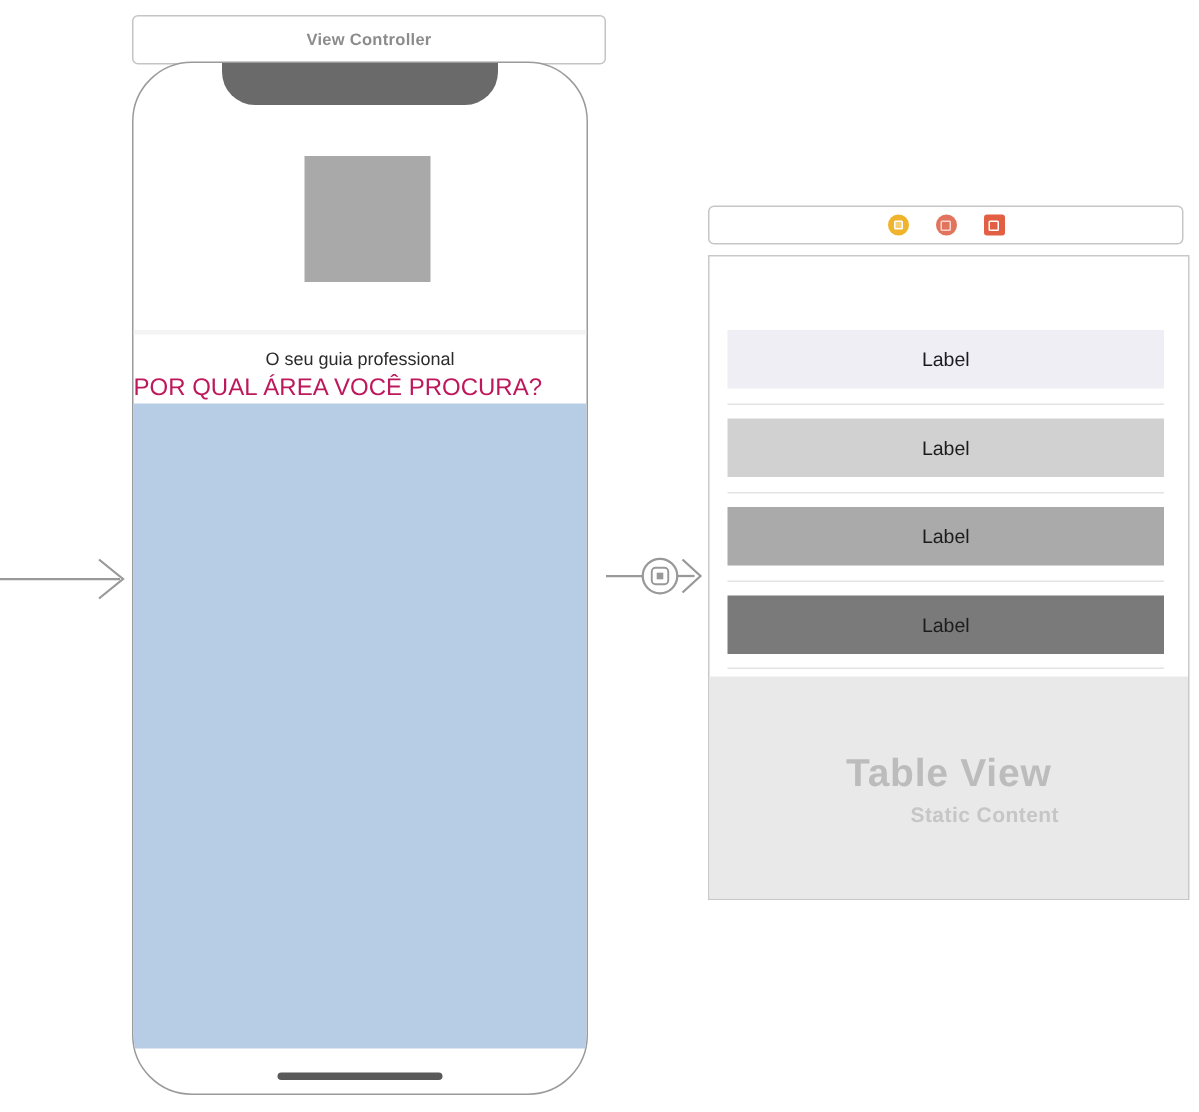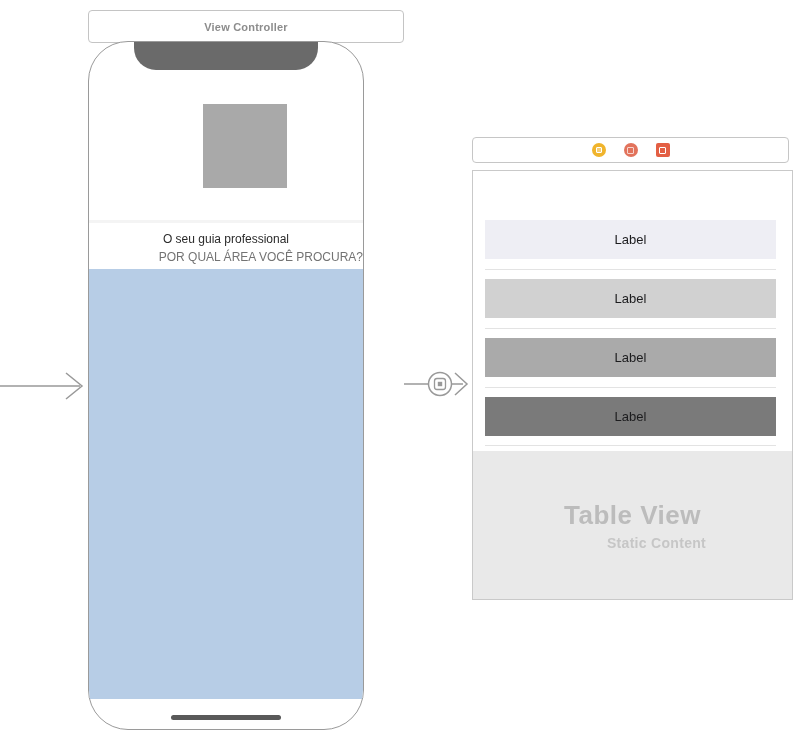--- a/index.html
+++ b/index.html
@@ -20,21 +20,21 @@
     border-radius: 4px;
     display: flex; align-items: center; justify-content: center;
     box-sizing: border-box;
   }
   .scene-title-bar span {
     font-size: 11px; font-weight: bold; color: #8c8c8c; letter-spacing: .2px;
   }
 
   
   .phone {
-    left: 88px; top: 41px; width: 276px; height: 689px;
+    left: 88px; top: 41px; width: 304px; height: 689px;
     background: #fff;
     border: 1.5px solid #9a9a9a;
     border-radius: 40px;
     box-sizing: border-box;
     overflow: hidden;
   }
   .notch {
     position: absolute; left: 50%; transform: translateX(-50%);
     top: 0; width: 184px; height: 28px;
     background: #6a6a6a;
@@ -47,21 +47,21 @@
   .thin-separator {
     position: absolute; left: 0; right: 0; top: 178px; height: 3px;
     background: #f4f4f4;
   }
   .heading-1 {
     position: absolute; left: 0; right: 0; top: 190px;
     text-align: center; font-size: 12px; color: #2b2b2b;
   }
   .heading-2 {
     position: absolute; left: 0; right: 0; top: 208px;
-    text-align: right; font-size: 12px; color: #737373;
+    text-align: left; font-size: 16px; color: #be185d;
   }
   .blue-area {
     position: absolute; left: 0; right: 0; top: 227px; height: 430px;
     background: #b7cde6;
   }
   .home-indicator {
     position: absolute; left: 50%; transform: translateX(-50%);
     top: 673px; width: 110px; height: 5px;
     background: #595959; border-radius: 3px;
   }

